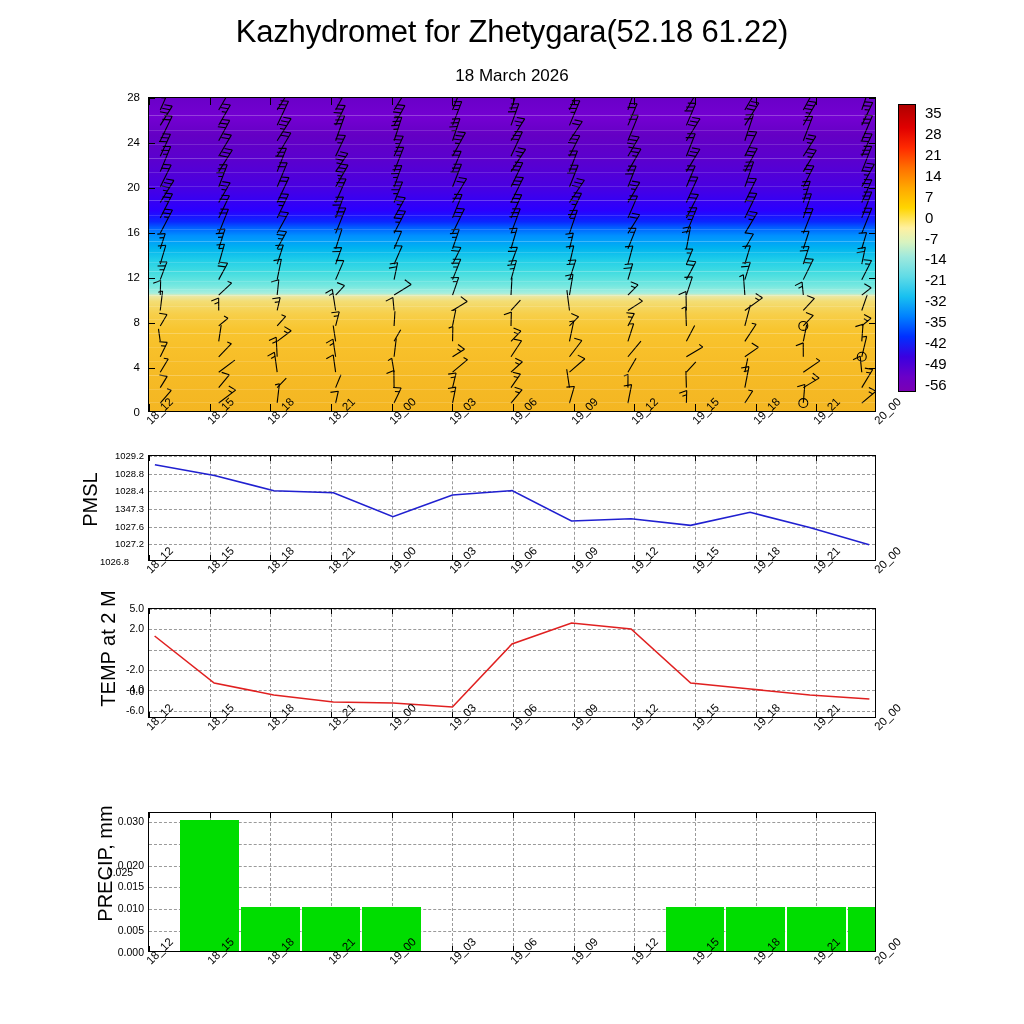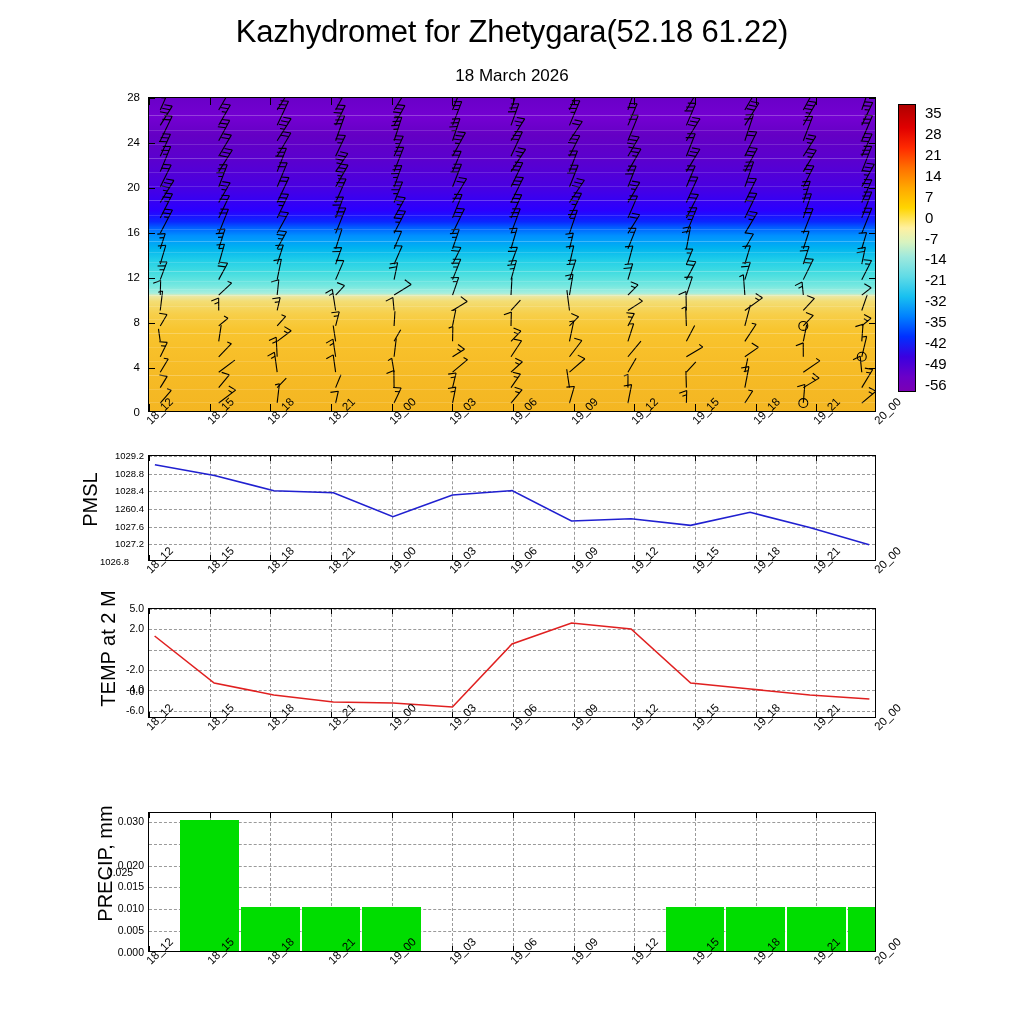--- a/index.html
+++ b/index.html
@@ -1687,21 +1687,21 @@
         </div>
       <svg class="series-svg" id="pmsl-svg" viewBox="0 0 728 106">
           <polyline points="0,8.833333333335005 60.666666666666664,19.875000000001265 121.33333333333333,35.33333333332999 182,37.54166666667126 242.66666666666666,61.833333333335005 303.3333333333333,39.7500000000025 364,35.33333333332999 424.6666666666667,66.24999999999748 485.3333333333333,64.04166666666626 546,70.66666666667001 606.6666666666666,57.416666666662486 667.3333333333334,72.87500000000125 728,90.54166666666123" fill="none" stroke="#2020d0" stroke-width="1.6"></polyline>
         </svg>
     </div>
   </div>
   <div id="pmsl-ylabels">
       <div class="axlabel-y" style="left: 100px; top: 561px; width: 44px; text-align: left; position: absolute;">1026.8</div>
       <div class="axlabel-y" style="left: 100px; top: 543.333px; width: 44px; text-align: right; position: absolute;">1027.2</div>
       <div class="axlabel-y" style="left: 100px; top: 525.667px; width: 44px; text-align: right; position: absolute;">1027.6</div>
-      <div class="axlabel-y" style="left: 100px; top: 508px; width: 44px; text-align: right; position: absolute;">1260.4</div>
+      <div class="axlabel-y" style="left: 100px; top: 508px; width: 44px; text-align: right; position: absolute;">1347.3</div>
       <div class="axlabel-y" style="left: 100px; top: 490.333px; width: 44px; text-align: right; position: absolute;">1028.4</div>
       <div class="axlabel-y" style="left: 100px; top: 472.667px; width: 44px; text-align: right; position: absolute;">1028.8</div>
       <div class="axlabel-y" style="left: 100px; top: 455px; width: 44px; text-align: right; position: absolute;">1029.2</div>
     </div>
   <div id="pmsl-xlabels">
       <div class="xlab" style="left: 144px; top: 567px;">18_12</div>
       <div class="xlab" style="left: 204.667px; top: 567px;">18_15</div>
       <div class="xlab" style="left: 265.333px; top: 567px;">18_18</div>
       <div class="xlab" style="left: 326px; top: 567px;">18_21</div>
       <div class="xlab" style="left: 386.667px; top: 567px;">19_00</div>

